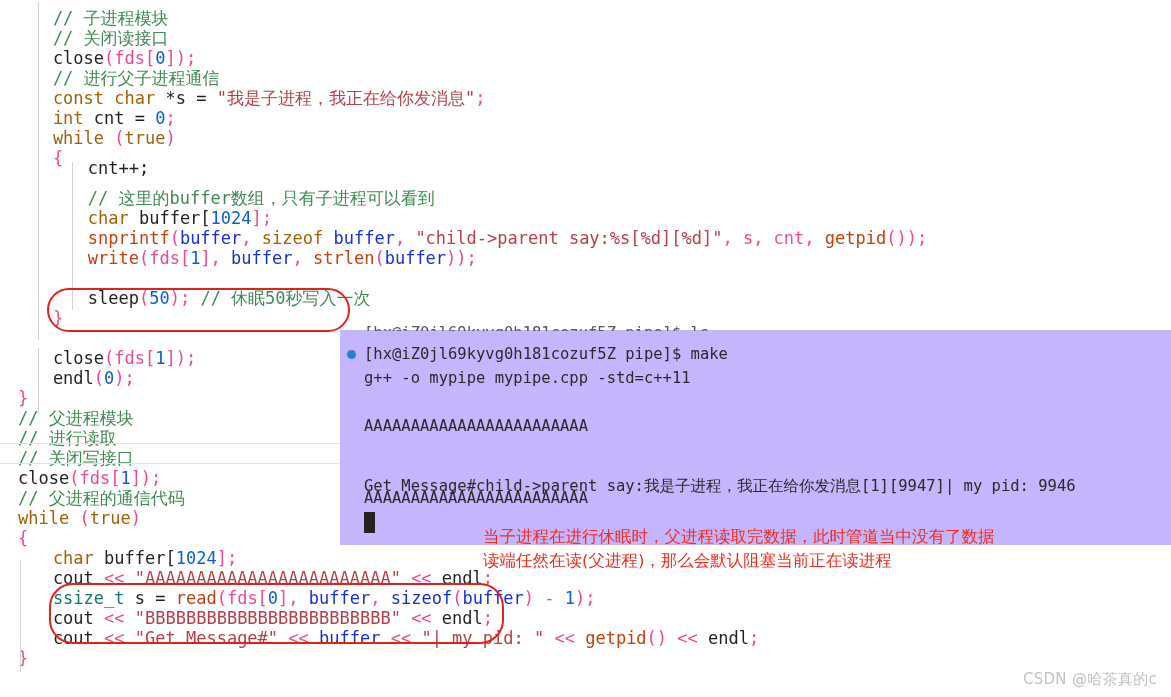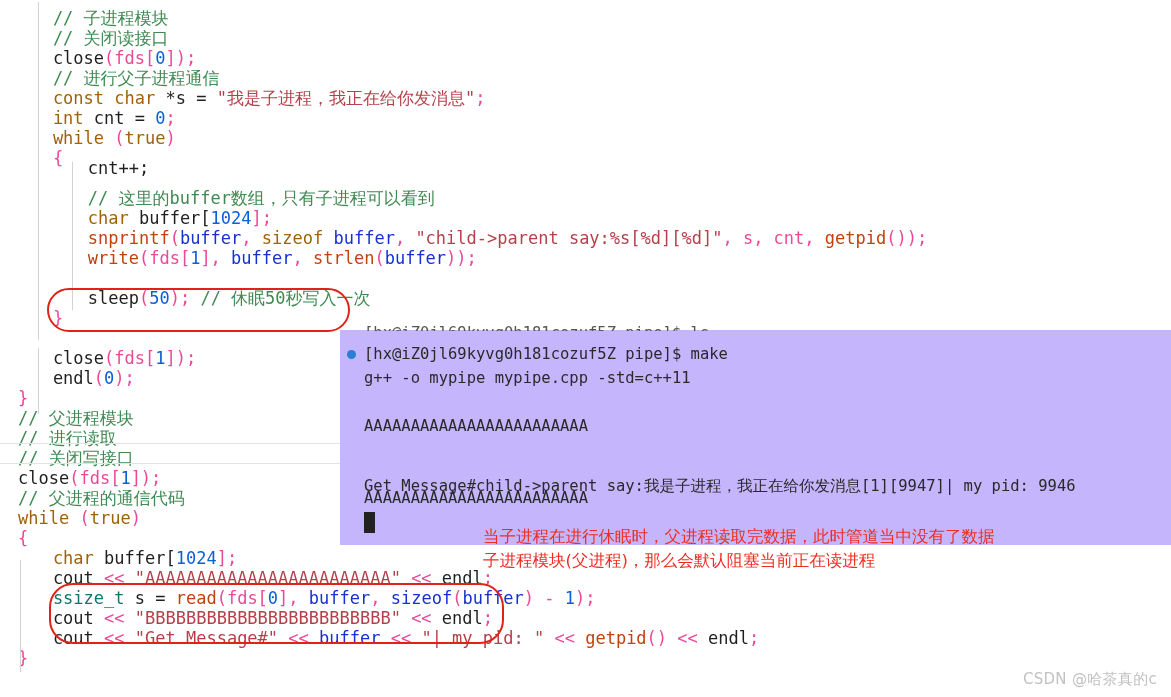--- a/index.html
+++ b/index.html
@@ -191,15 +191,15 @@
     <div class="term-line" style="top: 144px;"><span class="term-text">Get Message#child-&gt;parent say:我是子进程，我正在给你发消息[1][9947]| my pid: 9946</span></div>
     <div class="term-line" style="top: 156px;"><span class="term-text">AAAAAAAAAAAAAAAAAAAAAAAA</span></div>
     <div class="cursor-block" style="left: 24px; top: 182px;"></div>
   </div>
 
 <div class="red-ellipse" style="left:47px; top:288px; width:303px; height:44px;"></div>
 
 <div class="red-ellipse" style="left:49px; top:583px; width:455px; height:61px;"></div>
 
 <div class="red-note" style="left:483px; top:525px;">当子进程在进行休眠时，父进程读取完数据，此时管道当中没有了数据</div>
-<div class="red-note" style="left:483px; top:549px;">子进程模块(父进程)，那么会默认阻塞当前正在读进程</div>
+<div class="red-note" style="left:483px; top:549px;">读端任然在读(父进程)，那么会默认阻塞当前正在读进程</div>
 
 <div id="watermark">CSDN @哈茶真的c</div>
 
 </body></html>

